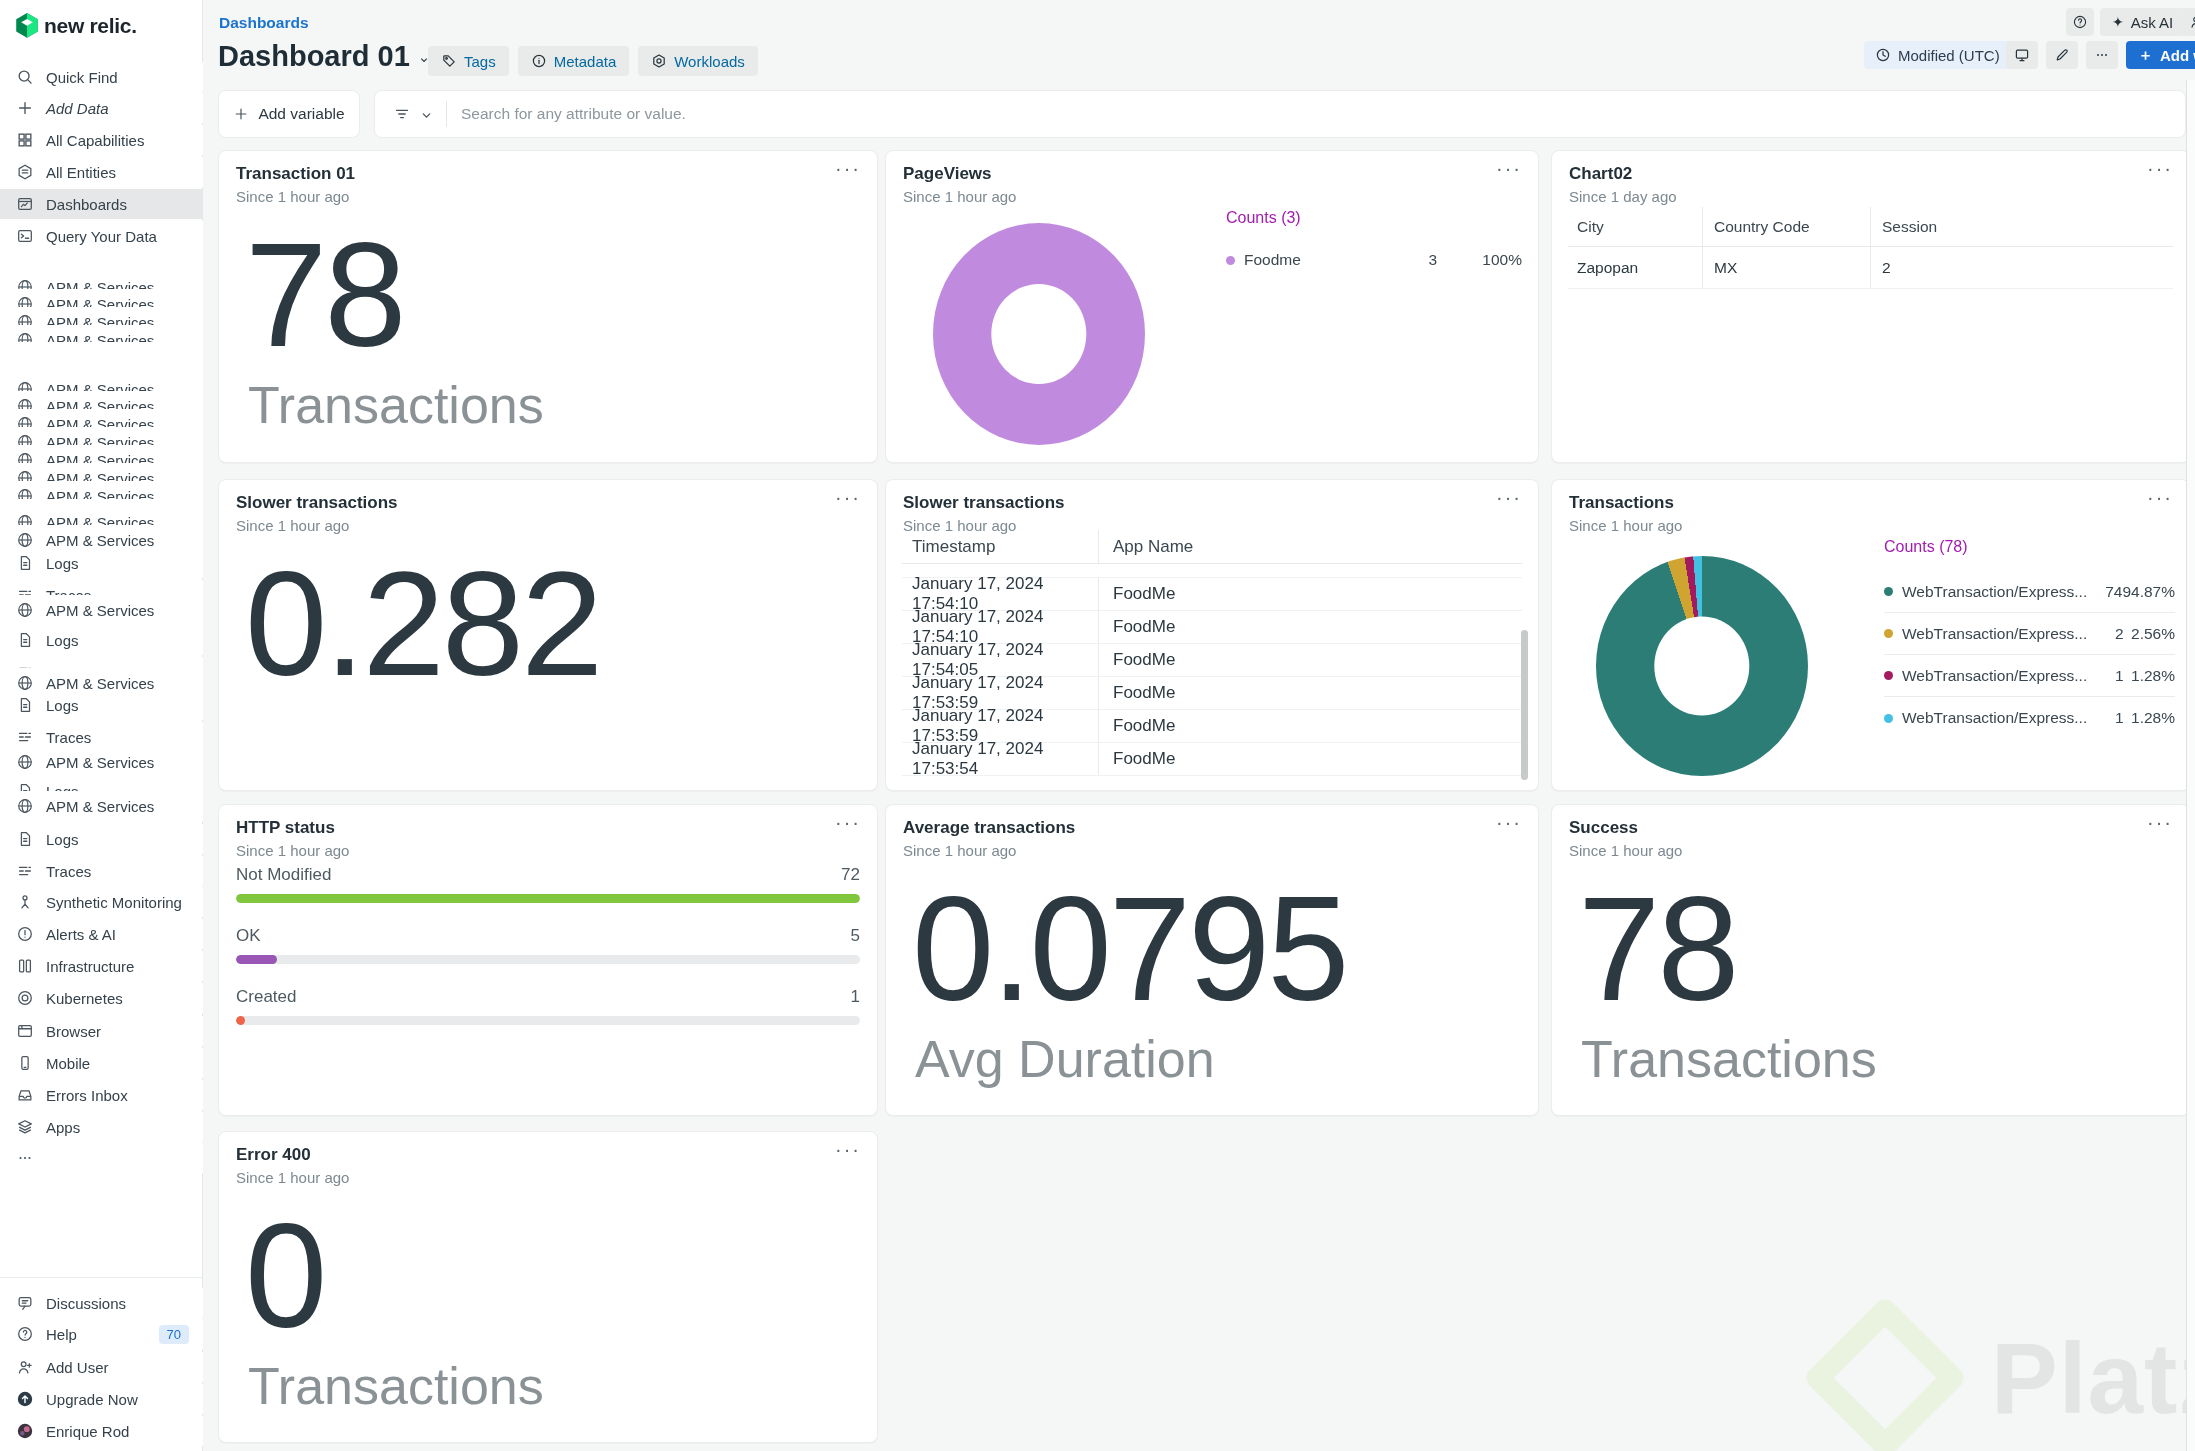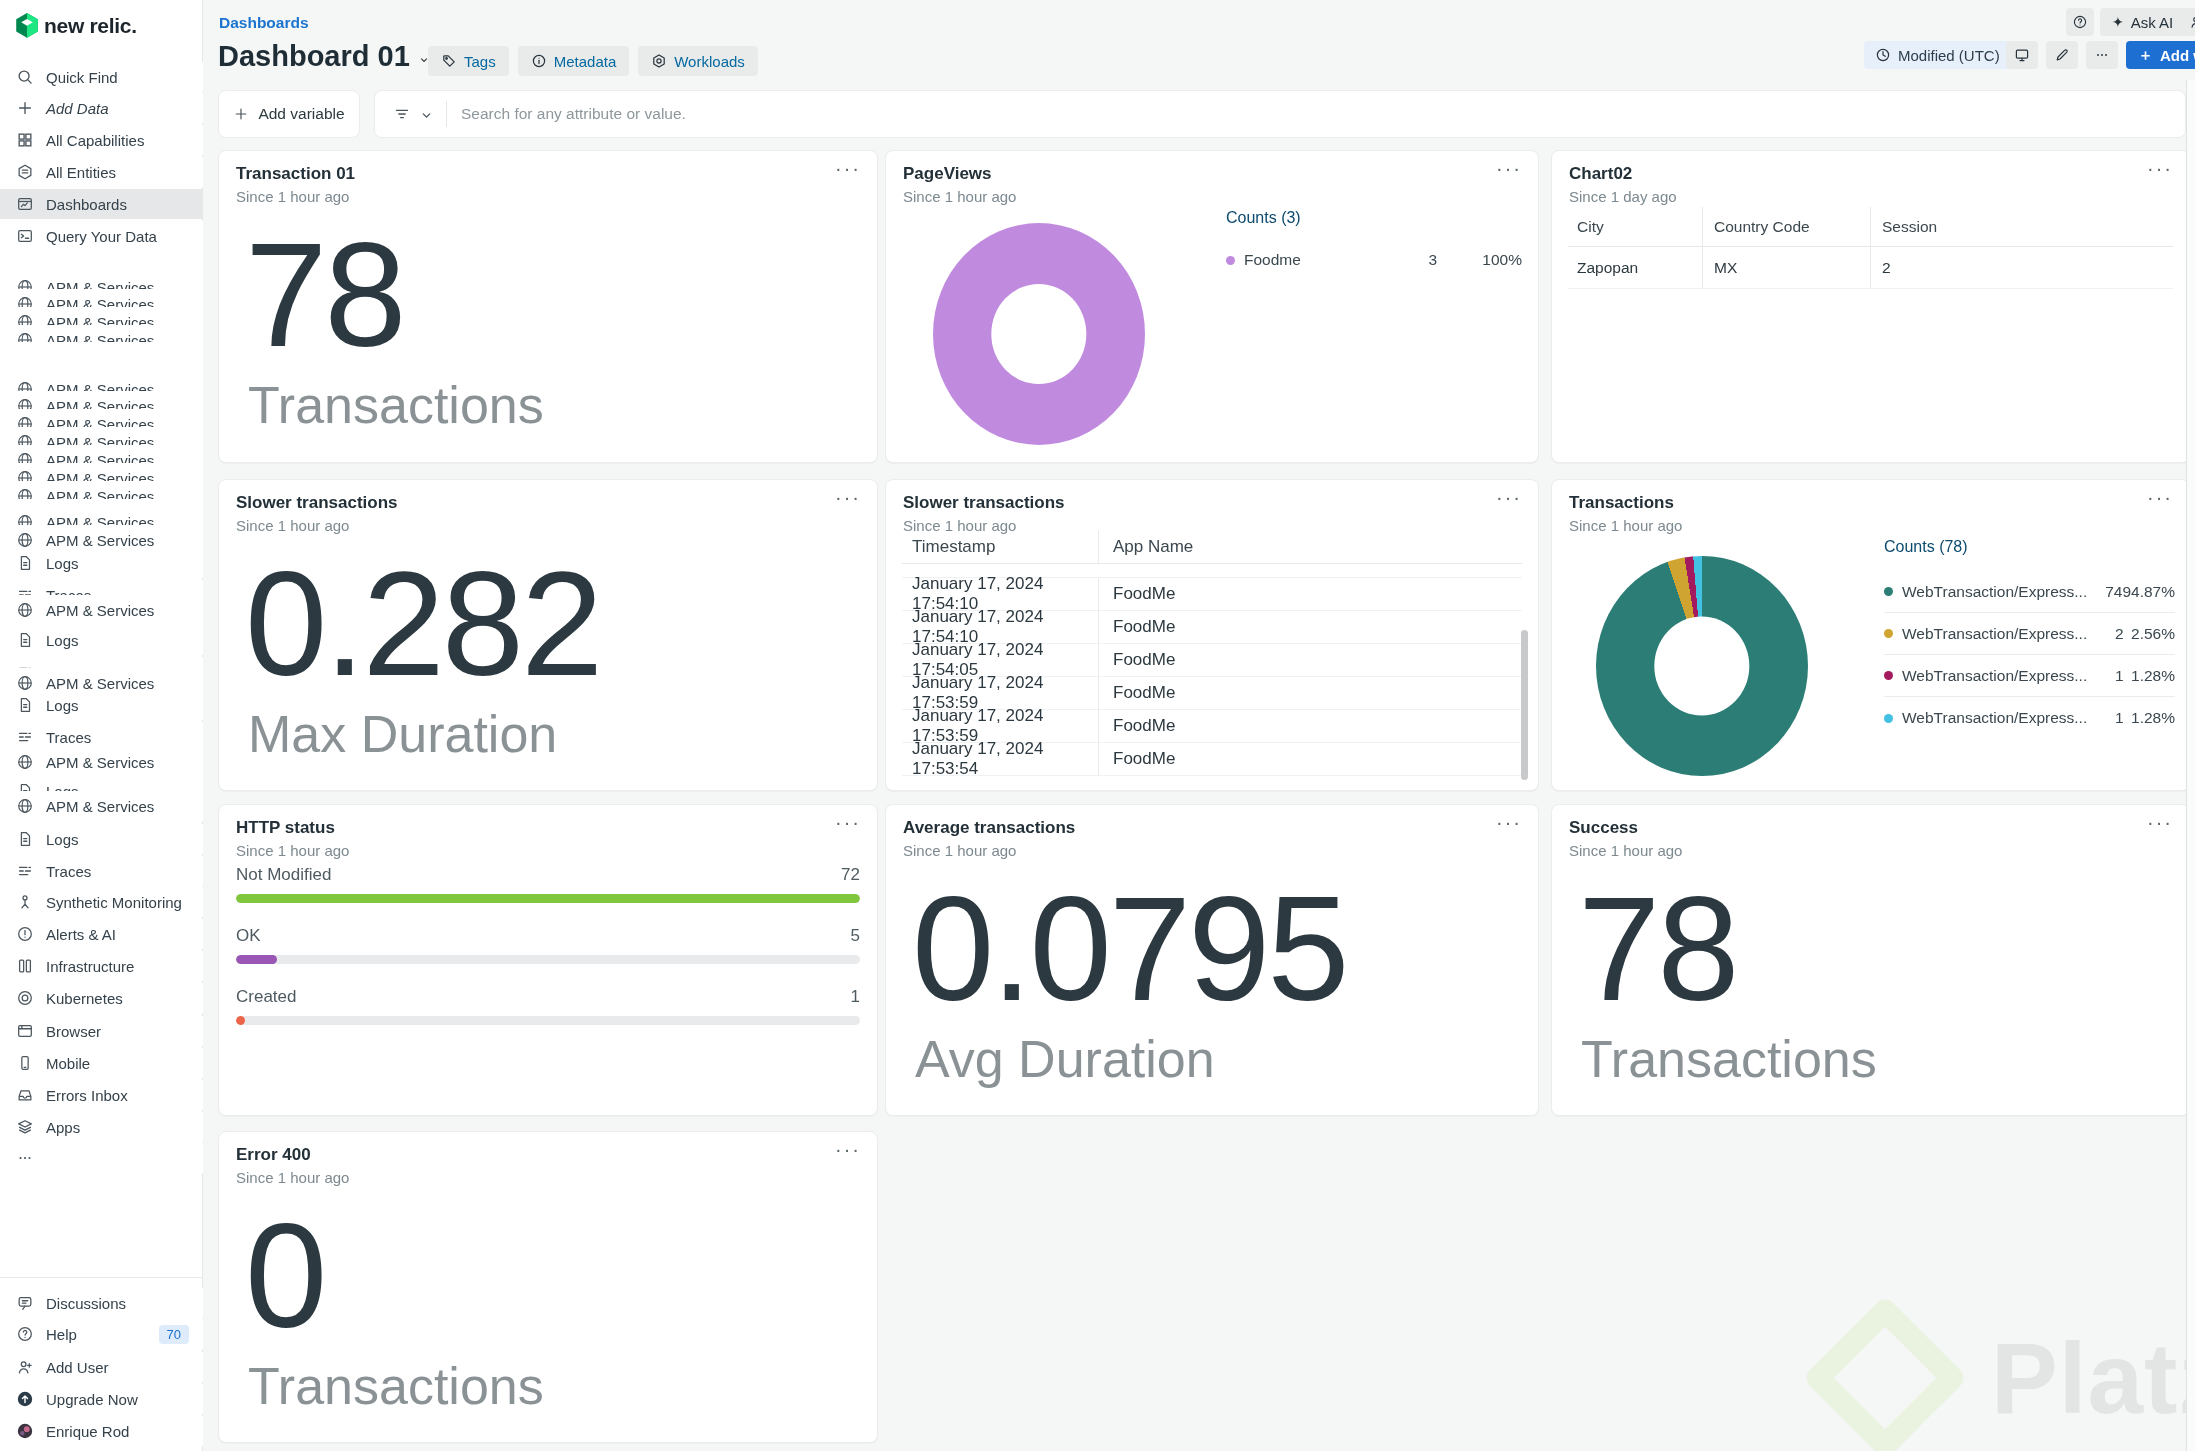--- a/index.html
+++ b/index.html
@@ -46,21 +46,21 @@
   .card-title { position:absolute; left:17px; top:13px; font-size:17px; font-weight:700; color:#233038; }
   .card-sub { position:absolute; left:17px; top:37px; font-size:15px; color:#7d8990; }
   .card-dots { position:absolute; right:16px; top:6px; color:#5a666d; font-size:20px; letter-spacing:2px; cursor:pointer; }
   .big-num { position:absolute; left:26px; top:66px; font-size:148px; line-height:1.05; color:#2c3940; letter-spacing:-3px; }
   .big-label { position:absolute; left:29px; top:224px; font-size:52px; color:#8a9296; }
 
   .donut { position:absolute; border-radius:50%; }
   .donut .hole { position:absolute; left:50%; top:50%; transform:translate(-50%,-50%); width:45%; height:45%; background:#fff; border-radius:50%; }
 
   .legend { position:absolute; left:340px; top:58px; right:16px; }
-  .legend-title { font-size:16px; color:#0c4a6e; margin-bottom:15px; }
+  .legend-title { font-size:16px; color:#a21caf; margin-bottom:15px; }
   .legend-row { display:flex; align-items:center; height:36px; font-size:15.5px; color:#3a474f; }
   .legend.sep .legend-row { height:42px; border-bottom:1px solid #eaecec; }
   .legend.sep .legend-row:last-child { border-bottom:none; }
   .ldot { width:9px; height:9px; border-radius:50%; margin-right:9px; flex:0 0 9px; }
   .lv { margin-left:auto; width:60px; text-align:right; }
   .lp { width:85px; text-align:right; }
 
   .t2 { position:absolute; left:16px; right:16px; top:56px; font-size:15.5px; }
   .t2 .hrow { display:flex; height:40px; align-items:center; border-bottom:1px solid #e6e8e9; color:#3b474e; }
   .t2 .drow { display:flex; height:42px; align-items:center; color:#2c383f; border-bottom:1px solid #f0f1f2; }
@@ -902,21 +902,20 @@
         </div>
       </div>
   </div>
 </div>
 
 <div class="card" style="left:218px; top:479px; width:660px; height:312px;">
   <div class="card-title">Slower transactions</div>
   <div class="card-sub">Since 1 hour ago</div>
   <div class="card-dots">···</div>
   <div class="big-num">0.282</div>
-  <div class="big-label">Max Duration</div>
 </div>
 
 <div class="card" style="left:885px; top:479px; width:654px; height:312px;">
   <div class="card-title">Slower transactions</div>
   <div class="card-sub">Since 1 hour ago</div>
   <div class="card-dots">···</div>
   <div class="ts">
     <div class="hrow">
       <span class="c1">Timestamp</span>
       <span class="c2">App Name</span>

